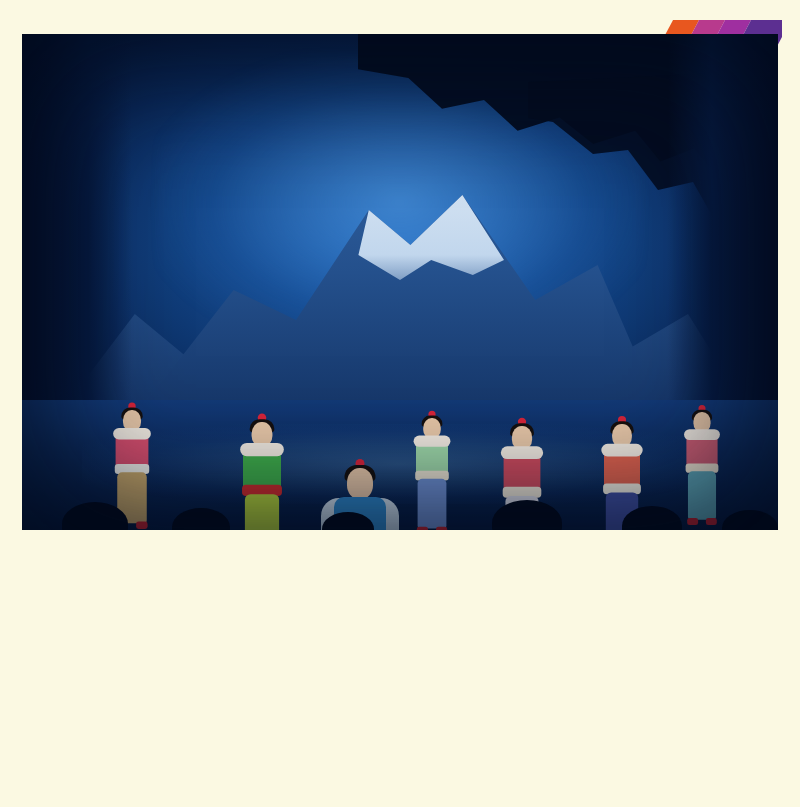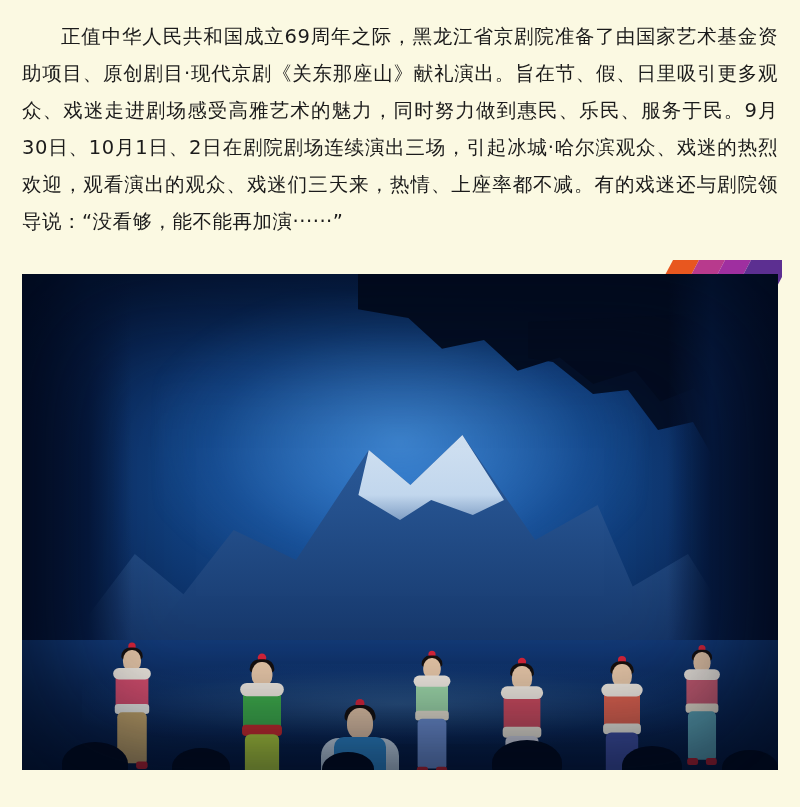--- a/index.html
+++ b/index.html
@@ -296,23 +296,20 @@
     inset: 0;
     box-shadow: inset 0 0 120px 30px rgba(2,8,24,0.75);
     pointer-events: none;
   }
 </style>
 </head>
 <body>
 
 <div class="page">
 
-  <div class="article-body">
-    <p class="article-paragraph">正值中华人民共和国成立69周年之际，黑龙江省京剧院准备了由国家艺术基金资助项目、原创剧目·现代京剧《关东那座山》献礼演出。旨在节、假、日里吸引更多观众、戏迷走进剧场感受高雅艺术的魅力，同时努力做到惠民、乐民、服务于民。9月30日、10月1日、2日在剧院剧场连续演出三场，引起冰城·哈尔滨观众、戏迷的热烈欢迎，观看演出的观众、戏迷们三天来，热情、上座率都不减。有的戏迷还与剧院领导说：“没看够，能不能再加演······”</p>
-  </div>
 
   <div class="figure-block">
 
     <div class="corner-accent">
       <div class="bar b1"></div>
       <div class="bar b2"></div>
       <div class="bar b3"></div>
       <div class="bar b4"></div>
     </div>
 

